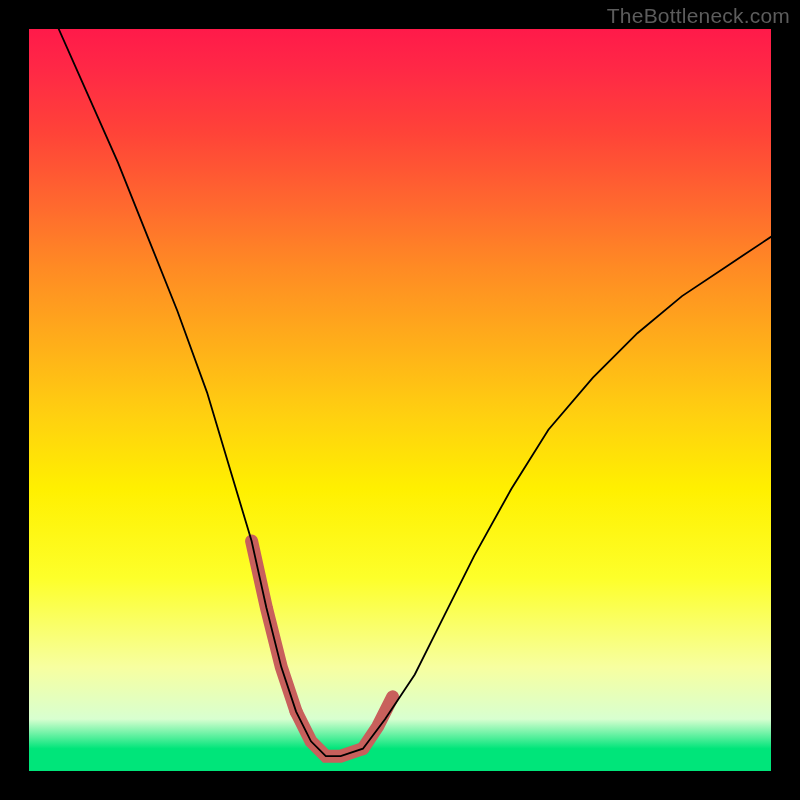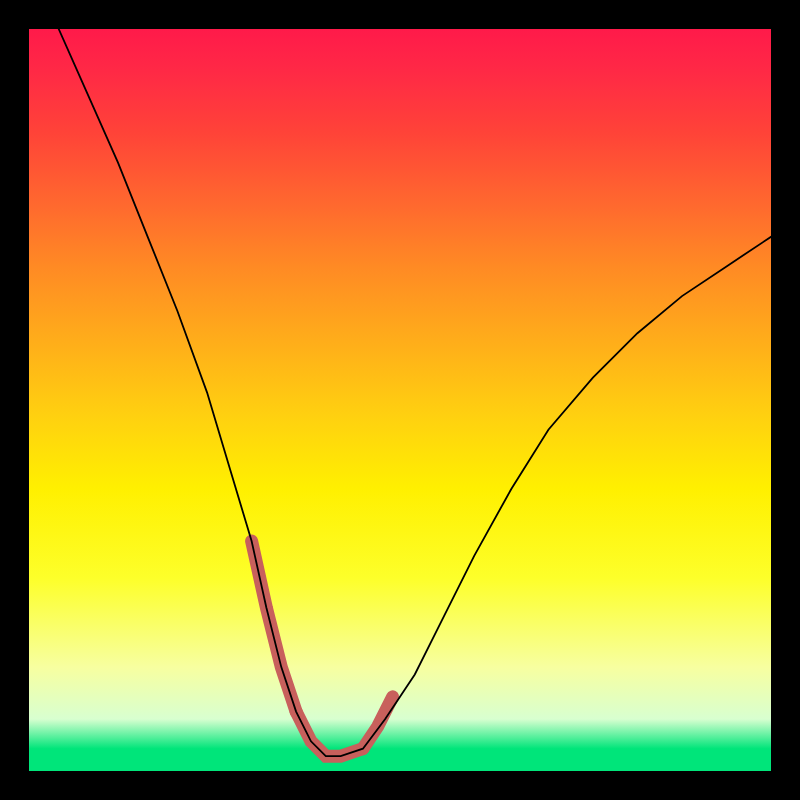--- a/index.html
+++ b/index.html
@@ -61,20 +61,21 @@
     stroke: #c8605c;
     stroke-width: 13;
     stroke-linecap: round;
   }
 </style>
 </head>
 <body>
 
 <div class="canvas">
 
+  <div class="watermark">TheBottleneck.com</div>
 
   <div class="plot-area">
     <svg class="curve" viewBox="0 0 742 742">
       <path id="thick-left" class="thick-seg" d="M222.6 512.0 L237.4 578.8 L252.3 638.1 L267.1 682.6" style="stroke: rgb(200, 96, 92);"></path>
       <path id="thick-floor" class="thick-seg" d="M267.1 682.6 L282.0 712.3 L296.8 727.2 L311.6 727.2 L333.9 719.7" style="stroke: rgb(200, 96, 92);"></path>
       <path id="thick-right" class="thick-seg" d="M333.9 719.7 L348.7 697.5 L363.6 667.8" style="stroke: rgb(200, 96, 92);"></path>
       <path id="main-curve" class="thin-line" d="M29.7 0.0 L59.4 66.8 L89.0 133.6 L118.7 207.8 L148.4 282.0 L178.1 363.6 L200.3 437.8 L222.6 512.0 L237.4 578.8 L252.3 638.1 L267.1 682.6 L282.0 712.3 L296.8 727.2 L311.6 727.2 L333.9 719.7 L356.2 690.1 L385.8 645.5 L415.5 586.2 L445.2 526.8 L482.3 460.0 L519.4 400.7 L563.9 348.7 L608.4 304.2 L653.0 267.1 L697.5 237.4 L742.0 207.8"></path>
     </svg>
   </div>
 

